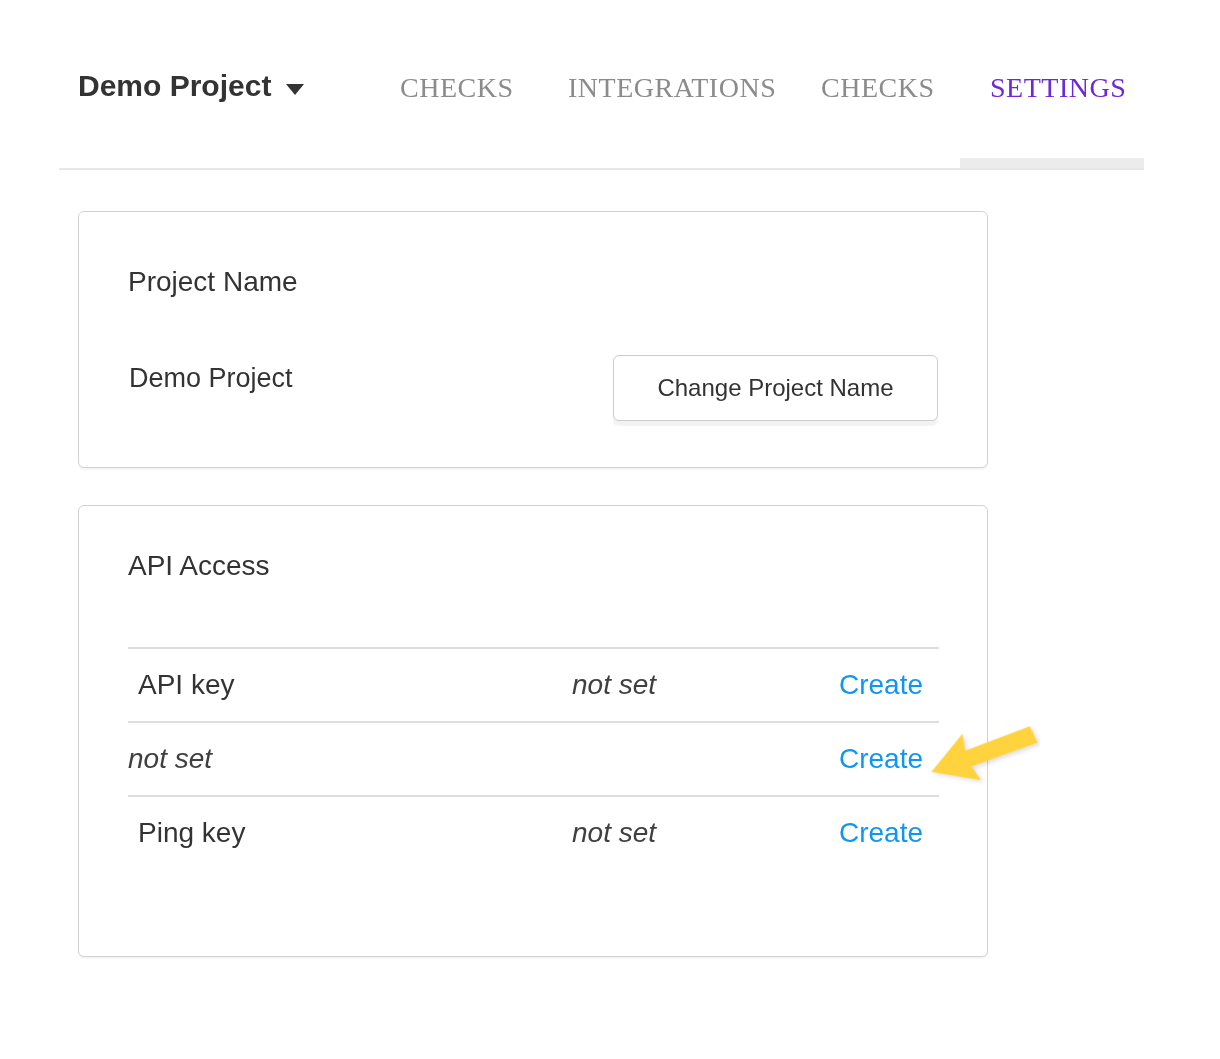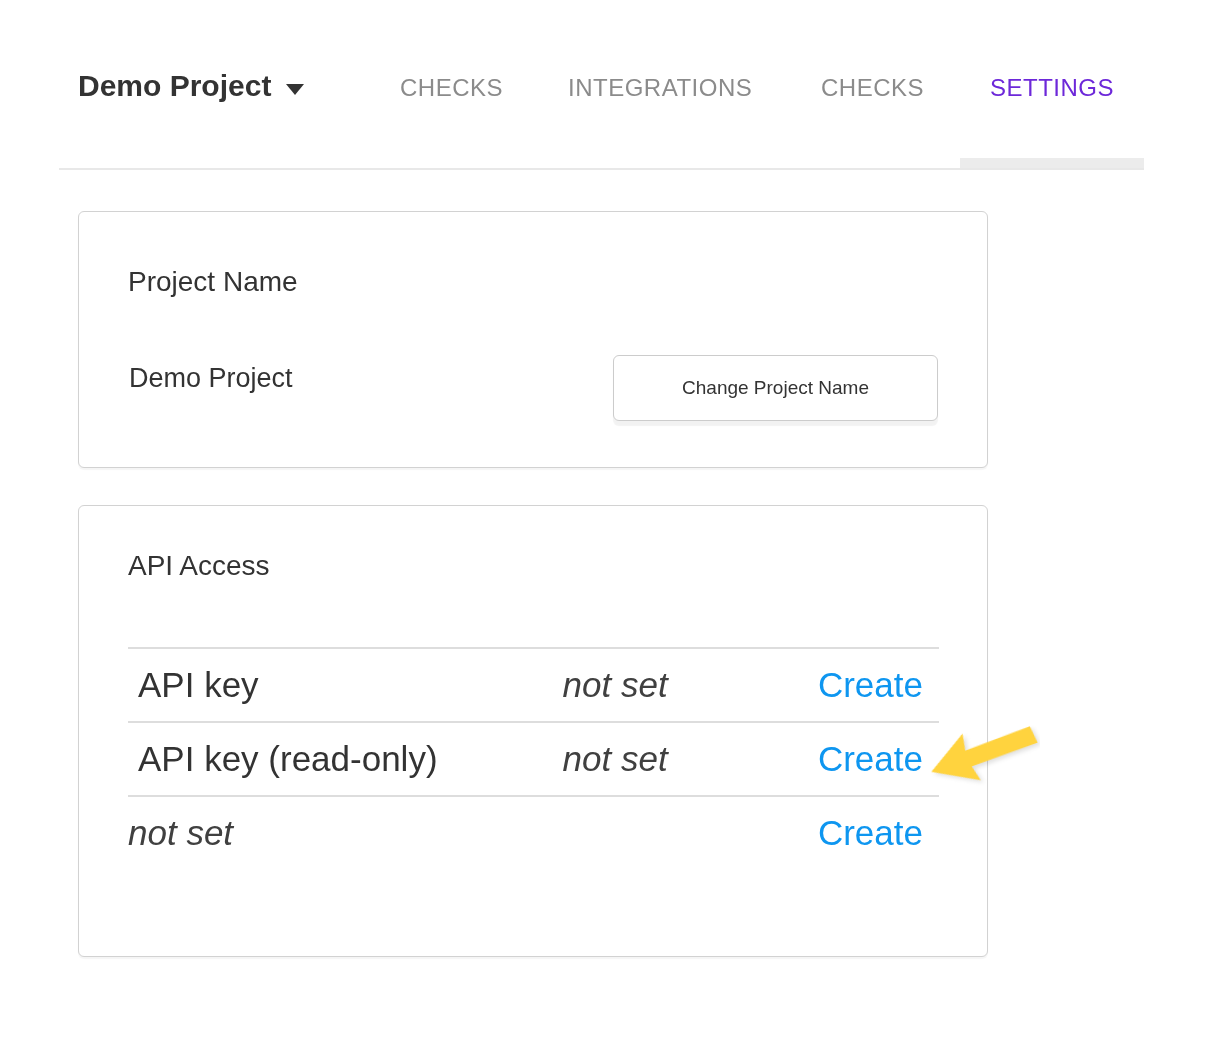--- a/index.html
+++ b/index.html
@@ -29,26 +29,27 @@
     width: 0; height: 0;
     border-left: 9px solid transparent;
     border-right: 9px solid transparent;
     border-top: 11px solid #333;
     margin-left: 15px;
     margin-top: 6px;
   }
   .tab {
     position: absolute;
     top: 75px;
-    font-size: 24px;
+    font-size: 28px;
     line-height: 26px;
     color: #8b8b8b;
     letter-spacing: 0.5px;
     cursor: pointer;
     white-space: nowrap;
+    font-family: Liberation Serif, serif;
   }
   .tab.active { color: #6d28d9; }
   .tab-checks       { left: 400px; }
   .tab-integrations { left: 568px; }
   .tab-badges       { left: 821px; }
   .tab-settings     { left: 990px; }
 
   .tab-indicator {
     position: absolute;
     left: 960px; top: 158px;
@@ -94,38 +95,38 @@
     color: #333;
   }
   .btn-change-name {
     position: absolute;
     left: 534px; top: 143px;
     width: 325px; height: 66px;
     background: #fff;
     border: 1px solid #ccc;
     border-radius: 6px;
     font-family: "Liberation Sans", "DejaVu Sans", sans-serif;
-    font-size: 19px;
+    font-size: 24px;
     color: #333;
     box-shadow: 0 5px 1px rgba(0,0,0,0.05);
     cursor: pointer;
   }
 
   
   .api-table {
     position: absolute;
     left: 49px; top: 141px;
     width: 811px;
   }
   .api-row {
     display: flex;
     align-items: center;
     height: 74px;
     border-top: 2px solid #ddd;
-    font-size: 35px;
+    font-size: 28px;
   }
   .api-row .cell-label {
     width: 444px;
     padding-left: 10px;
     color: #333;
   }
   .api-row .cell-value {
     width: 261px;
     font-style: italic;
     color: #404040;
@@ -181,28 +182,28 @@
 
       <div class="api-row">
         <div class="cell-label">API key</div>
         <div class="cell-value">not set</div>
         <div class="cell-action">
           <a class="create-link">Create</a>
         </div>
       </div>
 
       <div class="api-row">
-        <div class="cell-label">API key (read-only)</div>
         <div class="cell-value">not set</div>
         <div class="cell-action">
           <a class="create-link">Create</a>
         </div>
       </div>
 
       <div class="api-row">
+        <div class="cell-label">Ping key</div>
         <div class="cell-value">not set</div>
         <div class="cell-action">
           <a class="create-link">Create</a>
         </div>
       </div>
 
     </div>
   </div>
 
   <svg class="annotation-arrow" viewBox="0 0 114 74" xmlns="http://www.w3.org/2000/svg">

